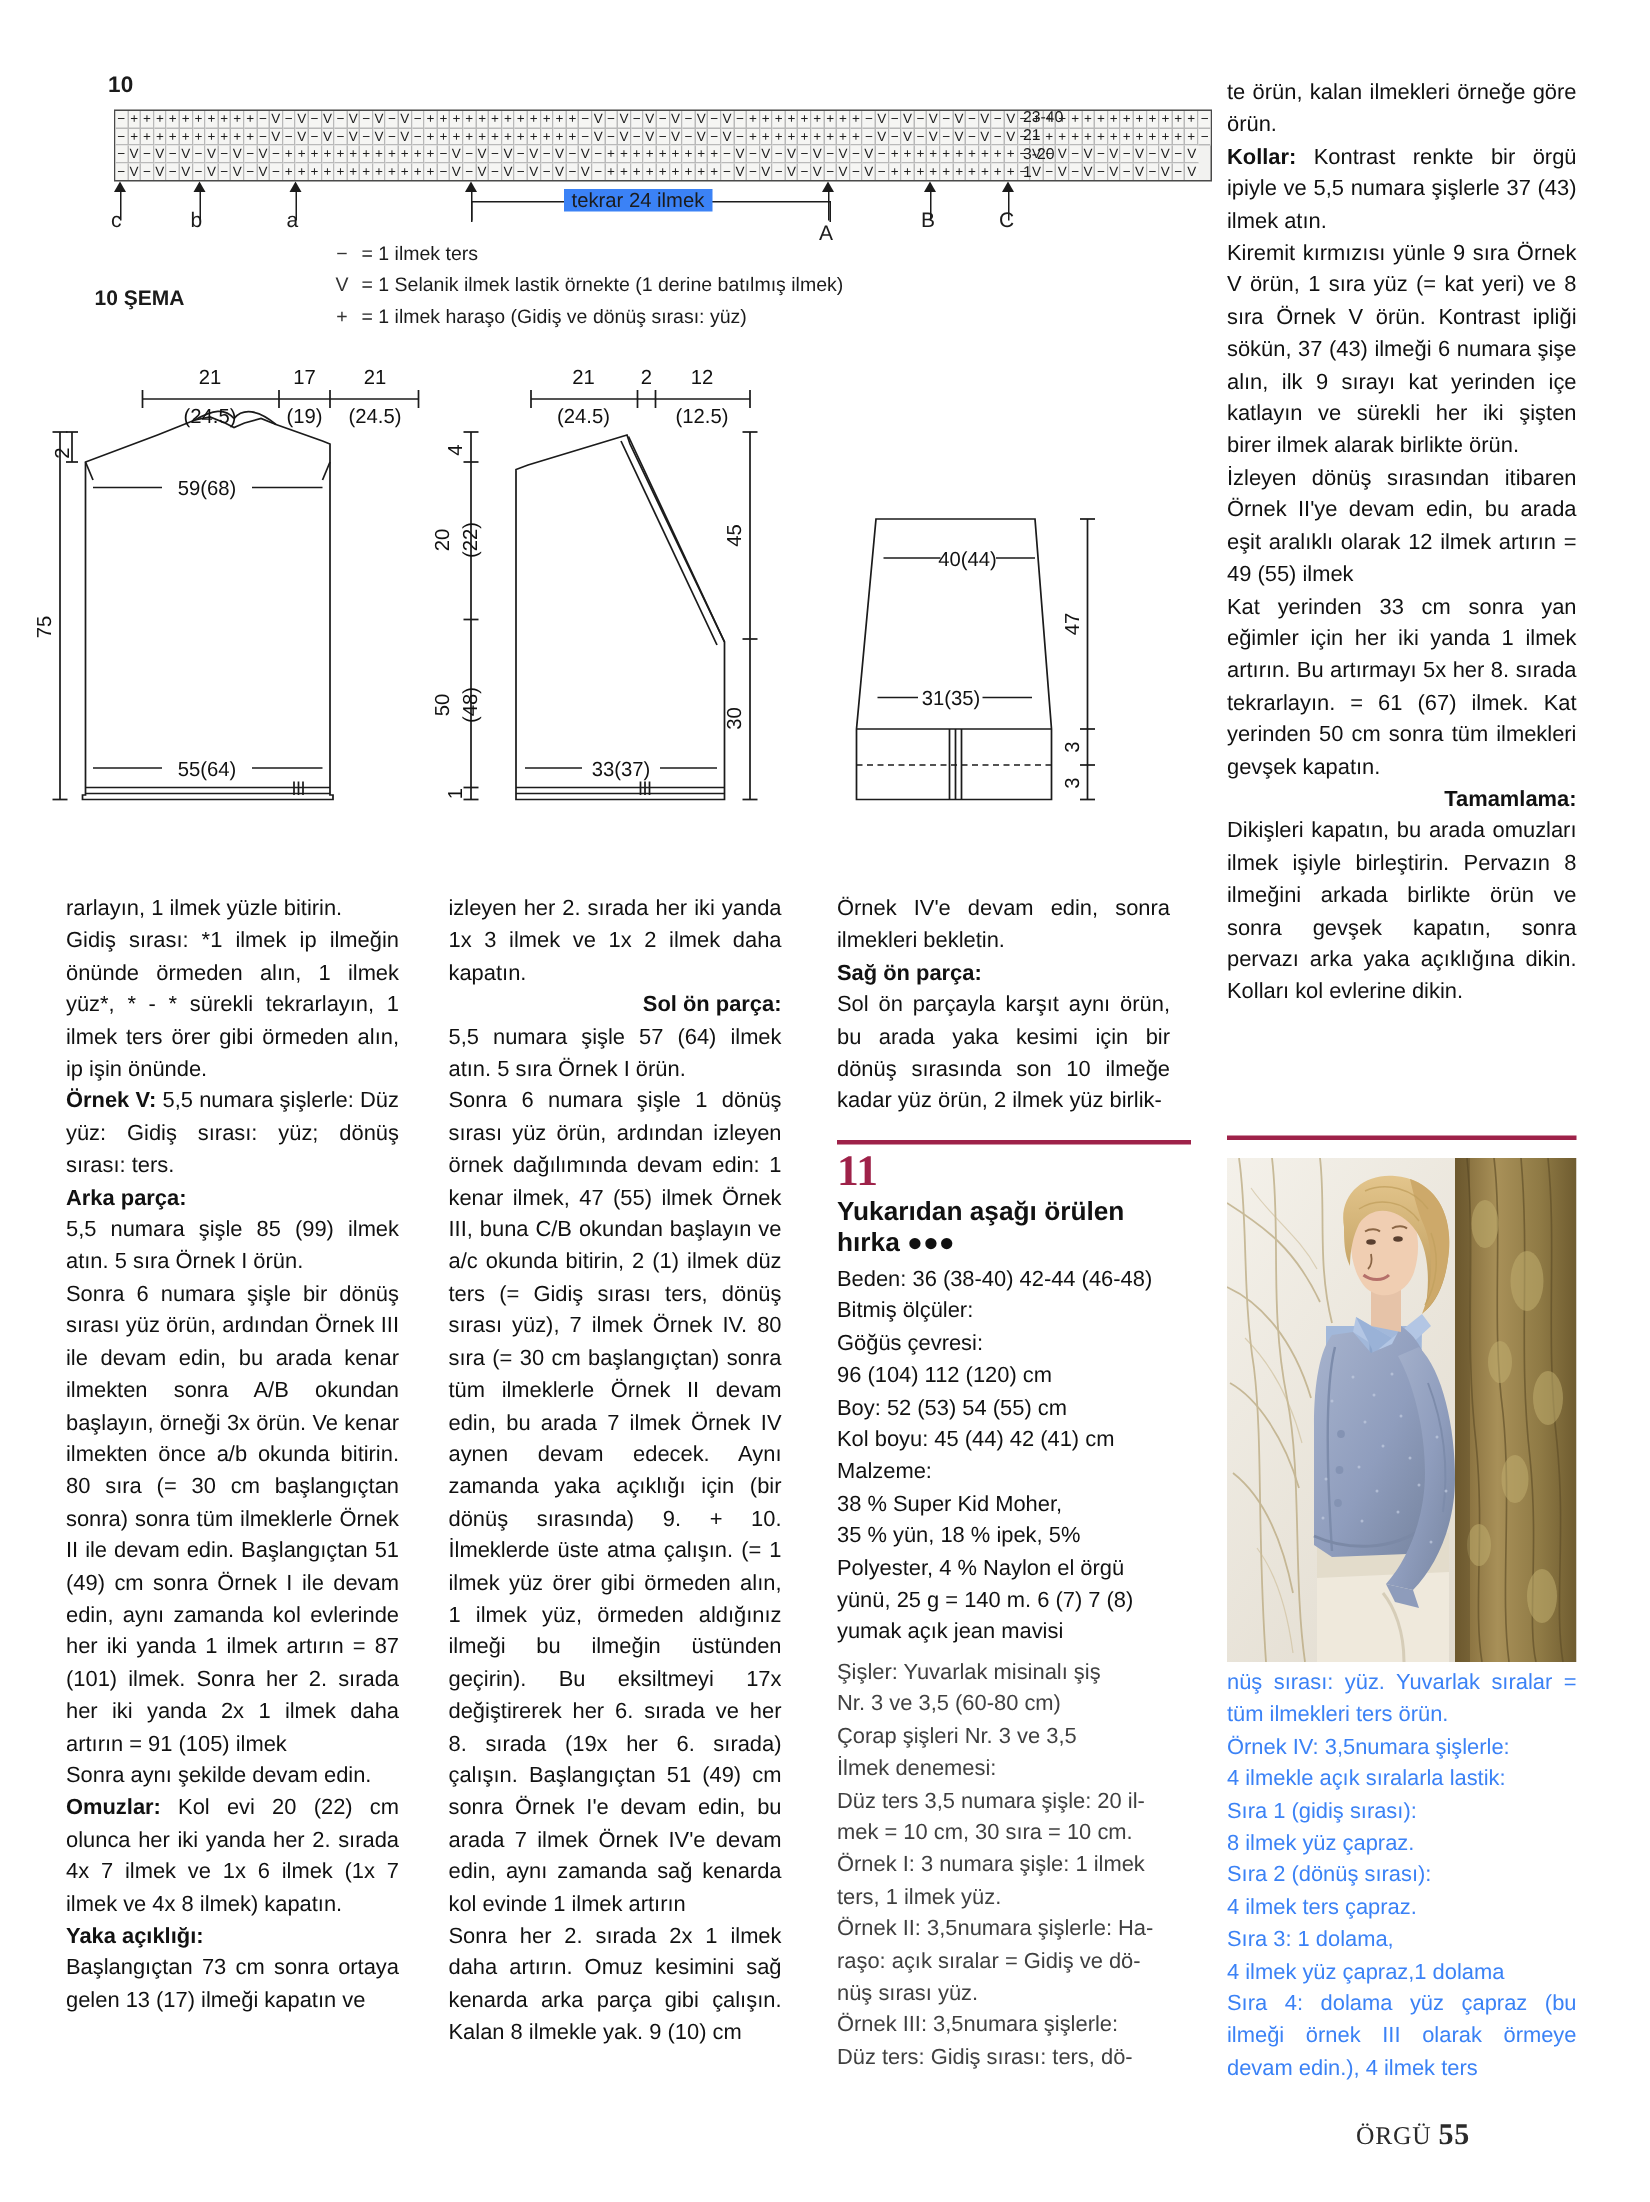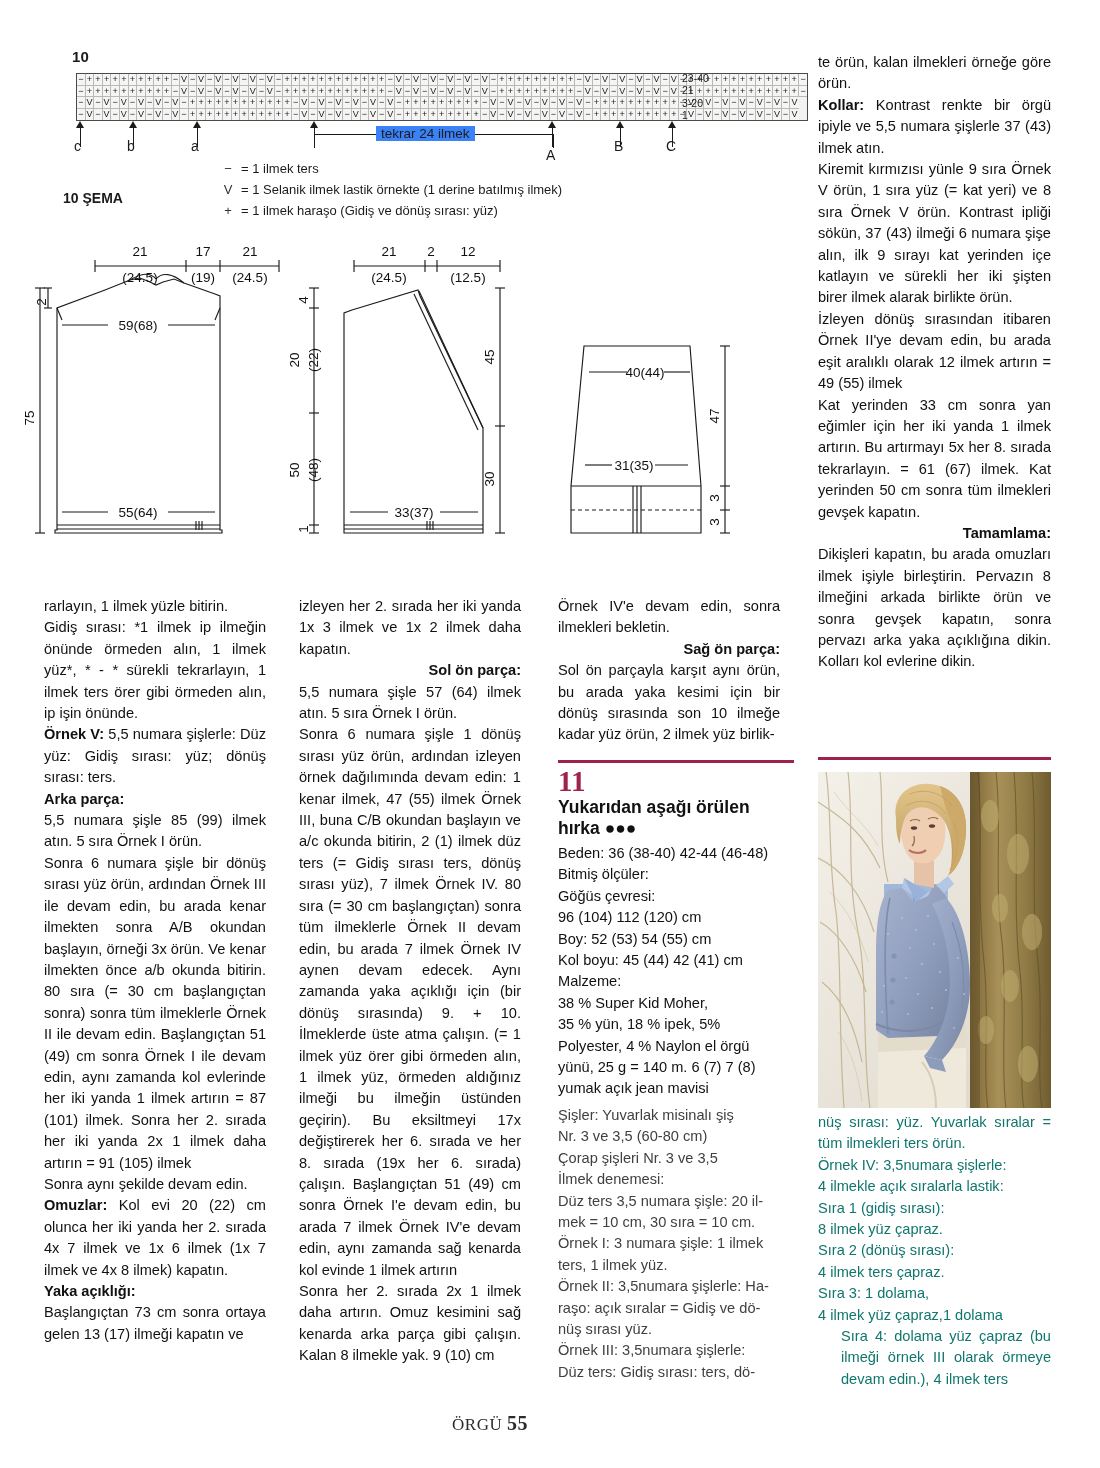--- a/index.html
+++ b/index.html
@@ -120,28 +120,28 @@
 
   
   #photo {
     position: absolute; left: 818px; top: 772px; width: 233px; height: 336px;
     overflow: hidden; background: #cfcac2;
   }
   #photo svg { display:block; }
 
   #col4b {
     position: absolute; left: 818px; top: 1112px; width: 233px;
-    font-size: 14.6px; line-height: 21.4px; text-align: justify; color: #0f766e;
+    font-size: 14.6px; line-height: 21.4px; text-align: justify; color: #3b82f6;
   }
   #col4b p { margin: 0; }
 
   
   #footer {
     position: absolute; left: 0; top: 1412px; width: 980px;
-    text-align: center;
+    text-align: right;
   }
   #footer-inner {
     display: inline-block;
     font-family: "Liberation Serif", serif;
     font-size: 17px; color: #2b2b2b; letter-spacing: .5px;
   }
   #footer-inner .pg { font-size: 20px; font-weight: bold; }
 </style>
 </head>
 <body>
@@ -723,21 +723,21 @@
 <div id="col2" class="col">
     <p>izleyen her 2. sırada her iki yanda 1x 3 ilmek ve 1x 2 ilmek daha kapatın.</p>
     <p style="text-align: right;"><span class="b">Sol ön parça:</span></p>
     <p>5,5 numara şişle 57 (64) ilmek atın. 5 sıra Örnek I örün.</p>
     <p>Sonra 6 numara şişle 1 dönüş sırası yüz örün, ardından izleyen örnek dağılımında devam edin: 1 kenar ilmek, 47 (55) ilmek Örnek III, buna C/B okundan başlayın ve a/c okunda bitirin, 2 (1) ilmek düz ters (= Gidiş sırası ters, dönüş sırası yüz), 7 ilmek Örnek IV. 80 sıra (= 30 cm başlangıçtan) sonra tüm ilmeklerle Örnek II devam edin, bu arada 7 ilmek Örnek IV aynen devam edecek. Aynı zamanda yaka açıklığı için (bir dönüş sırasında) 9. + 10. İlmeklerde üste atma çalışın. (= 1 ilmek yüz örer gibi örmeden alın, 1 ilmek yüz, örmeden aldığınız ilmeği bu ilmeğin üstünden geçirin). Bu eksiltmeyi 17x değiştirerek her 6. sırada ve her 8. sırada (19x her 6. sırada) çalışın. Başlangıçtan 51 (49) cm sonra Örnek I'e devam edin, bu arada 7 ilmek Örnek IV'e devam edin, aynı zamanda sağ kenarda kol evinde 1 ilmek artırın</p>
     <p style="text-align-last: left;">Sonra her 2. sırada 2x 1 ilmek daha artırın. Omuz kesimini sağ kenarda arka parça gibi çalışın. Kalan 8 ilmekle yak. 9 (10) cm</p>
   </div>
 
 <div id="col3" class="col">
     <p>Örnek IV'e devam edin, sonra ilmekleri bekletin.</p>
-    <p style="text-align: right;"><span class="b">Sağ ön parça:</span></p>
+    <p style="text-align: left;"><span class="b">Sağ ön parça:</span></p>
     <p style="text-align-last: left;">Sol ön parçayla karşıt aynı örün, bu arada yaka kesimi için bir dönüş sırasında son 10 ilmeğe kadar yüz örün, 2 ilmek yüz birlik-</p>
   </div>
 
 <div id="rule-c3"></div>
 <div id="rule-c4"></div>
 <div id="sec11-num">11</div>
 <div id="sec11-title">Yukarıdan aşağı örülen hırka ●●●</div>
 <div id="sec11-body">
     <p><span class="b">Beden</span><span>: 36 (38-40) 42-44 (46-48)</span></p>
     <p><span>Bitmiş ölçüler:</span></p>
@@ -924,21 +924,21 @@
 <div id="col4b">
     <p>nüş sırası: yüz. Yuvarlak sıralar = tüm ilmekleri ters örün.</p>
     <p>Örnek IV: 3,5numara şişlerle:</p>
     <p>4 ilmekle açık sıralarla lastik:</p>
     <p>Sıra 1 (gidiş sırası):</p>
     <p>8 ilmek yüz çapraz.</p>
     <p>Sıra 2 (dönüş sırası):</p>
     <p>4 ilmek ters çapraz.</p>
     <p>Sıra 3: 1 dolama,</p>
     <p>4 ilmek yüz çapraz,1 dolama</p>
-    <p style="text-align-last: left; margin-left: 23px;">Sıra 4: dolama yüz çapraz (bu ilmeği örnek III olarak örmeye devam edin.), 4 ilmek ters</p>
+    <p style="text-align-last: left;">Sıra 4: dolama yüz çapraz (bu ilmeği örnek III olarak örmeye devam edin.), 4 ilmek ters</p>
   </div>
 
 <div id="footer">
   <span id="footer-inner">
     <span>ÖRGÜ</span>
     <span class="pg">55</span>
   </span>
 </div>
 
 </body></html>

